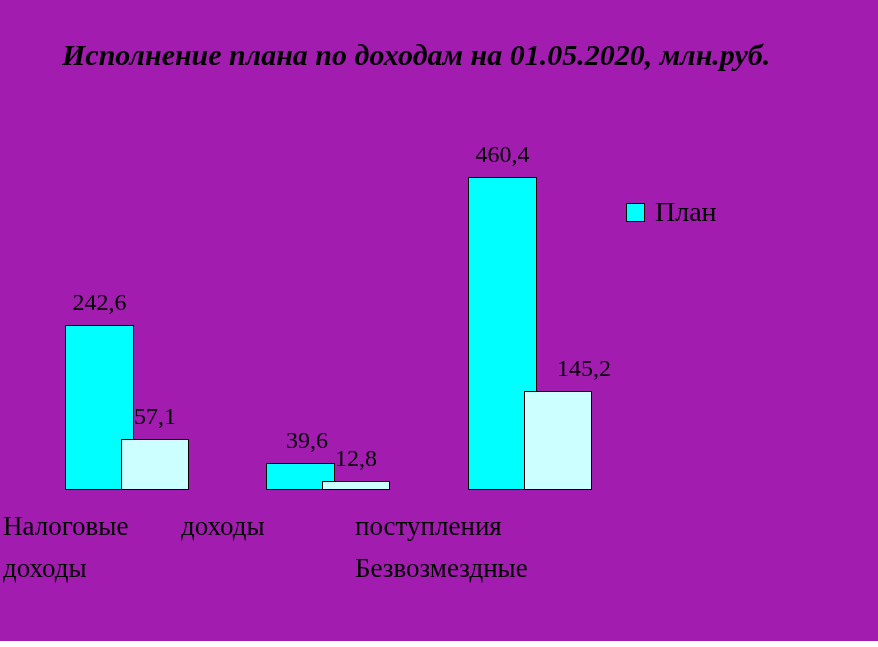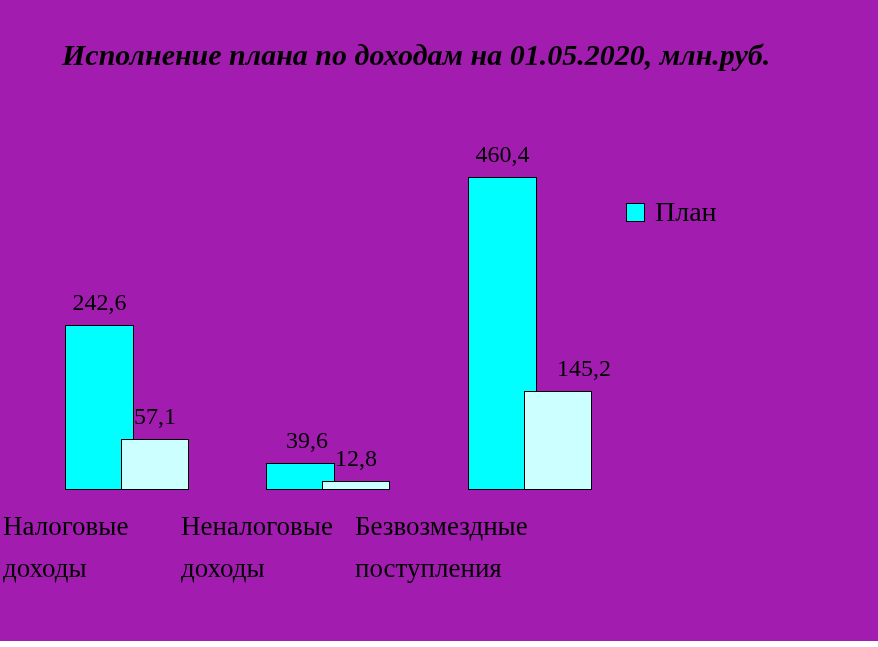--- a/index.html
+++ b/index.html
@@ -88,25 +88,24 @@
       <div class="value-label" style="left: 155px; top: 402px;">57,1</div>
       <div class="category-label" style="left: 3px; top: 505px;">
         <div>Налоговые</div>
         <div>доходы</div>
       </div>
       <div class="bar" style="left: 266px; width: 69px; top: 463px; height: 27px; background: rgb(0, 255, 255); border-color: rgb(0, 0, 0);"></div>
       <div class="value-label" style="left: 307px; top: 426px;">39,6</div>
       <div class="bar" style="left: 322px; width: 68px; top: 481px; height: 9px; background: rgb(204, 255, 255); border-color: rgb(0, 0, 0);"></div>
       <div class="value-label" style="left: 356px; top: 444px;">12,8</div>
       <div class="category-label" style="left: 181px; top: 505px;">
-        <div>Неналоговые</div>
         <div>доходы</div>
       </div>
       <div class="bar" style="left: 468px; width: 69px; top: 177px; height: 313px; background: rgb(0, 255, 255); border-color: rgb(0, 0, 0);"></div>
       <div class="value-label" style="left: 502.5px; top: 140px;">460,4</div>
       <div class="bar" style="left: 524px; width: 68px; top: 391px; height: 99px; background: rgb(204, 255, 255); border-color: rgb(0, 0, 0);"></div>
       <div class="value-label" style="left: 584px; top: 354px;">145,2</div>
       <div class="category-label" style="left: 355px; top: 505px;">
+        <div>поступления</div>
         <div>Безвозмездные</div>
-        <div>поступления</div>
       </div>
     </div>
 </div>
 
 </body></html>

